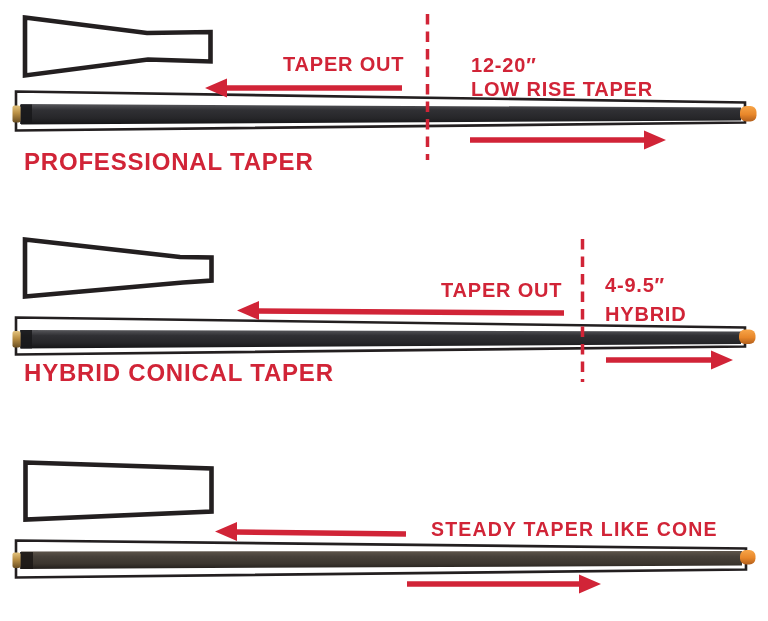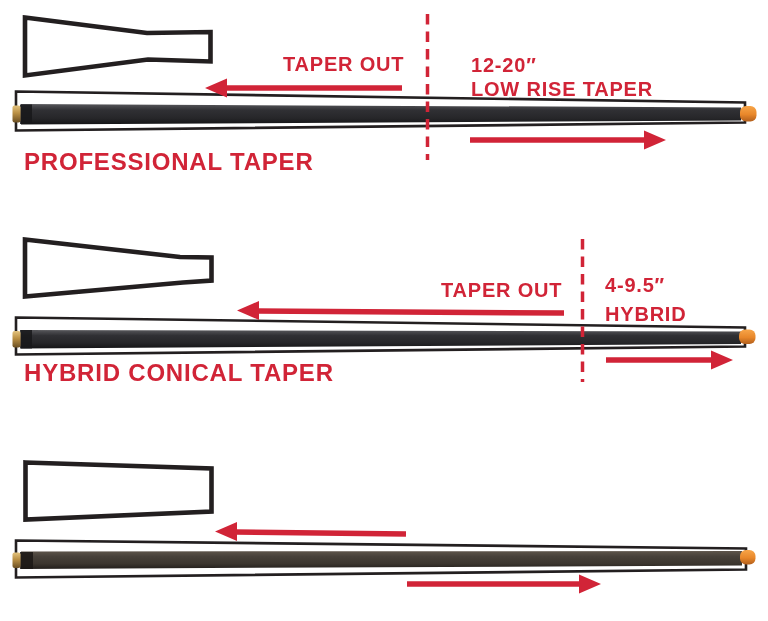--- a/index.html
+++ b/index.html
@@ -114,14 +114,15 @@
   <div class="label sz20" style="left:283px;top:54px;">TAPER OUT</div>
   <div class="label sz20" style="left:471px;top:55px;">12-20″</div>
   <div class="label sz20" style="left:471px;top:79px;">LOW RISE TAPER</div>
   <div class="label sz24" style="left:24px;top:150px;">PROFESSIONAL TAPER</div>
 
   <div class="label sz20" style="left:441px;top:280px;">TAPER OUT</div>
   <div class="label sz20" style="left:605px;top:275px;">4-9.5″</div>
   <div class="label sz20" style="left:605px;top:304px;">HYBRID</div>
   <div class="label sz24" style="left:24px;top:361px;">HYBRID CONICAL TAPER</div>
 
+  <div class="label sz19" style="left:431px;top:520px;">STEADY TAPER LIKE CONE</div>
 
 </div>
 
 </body></html>

